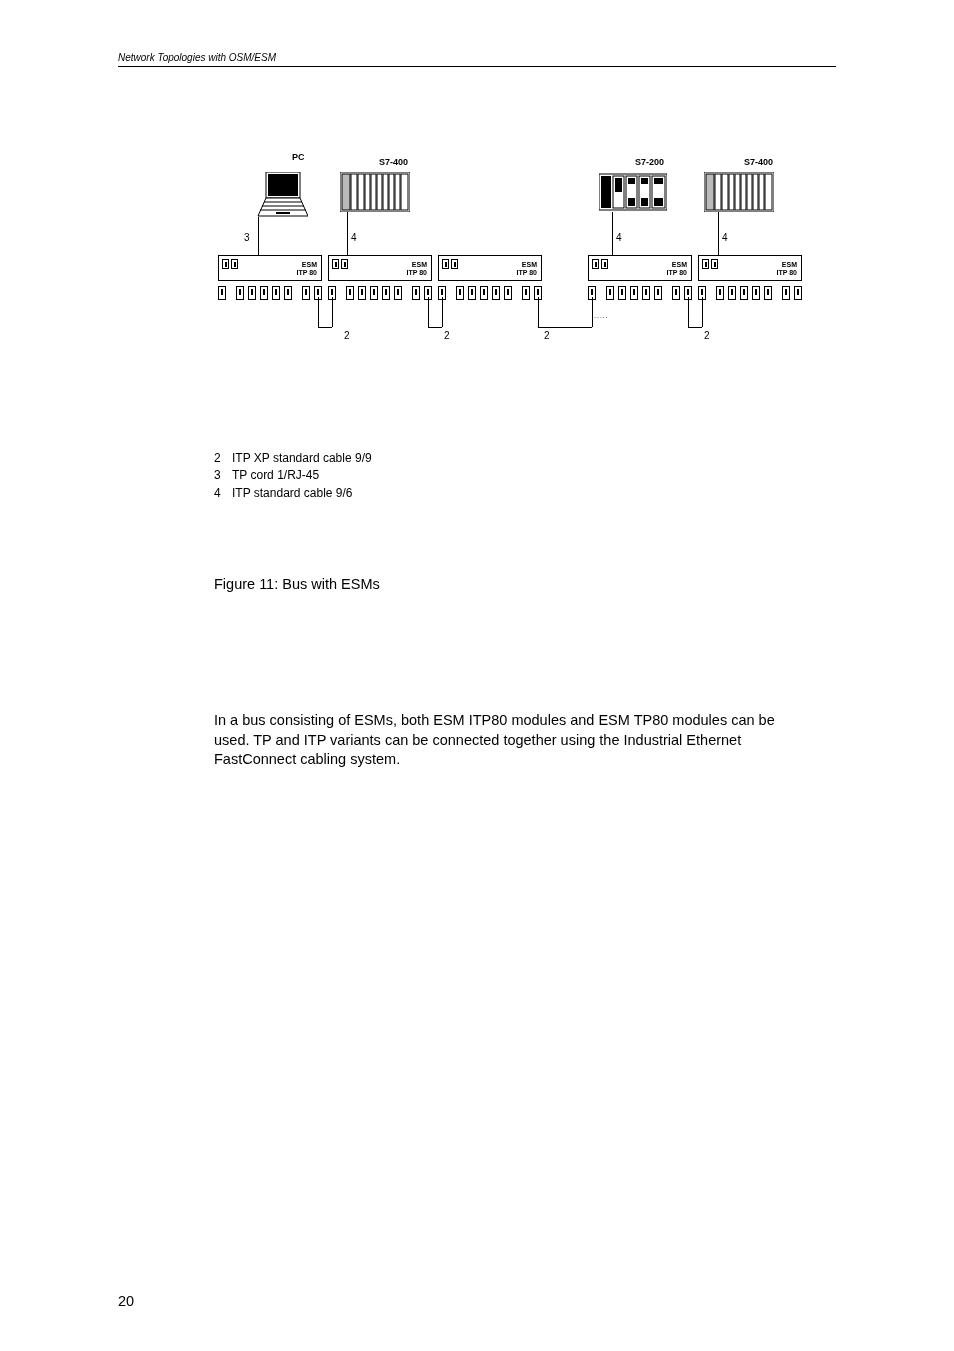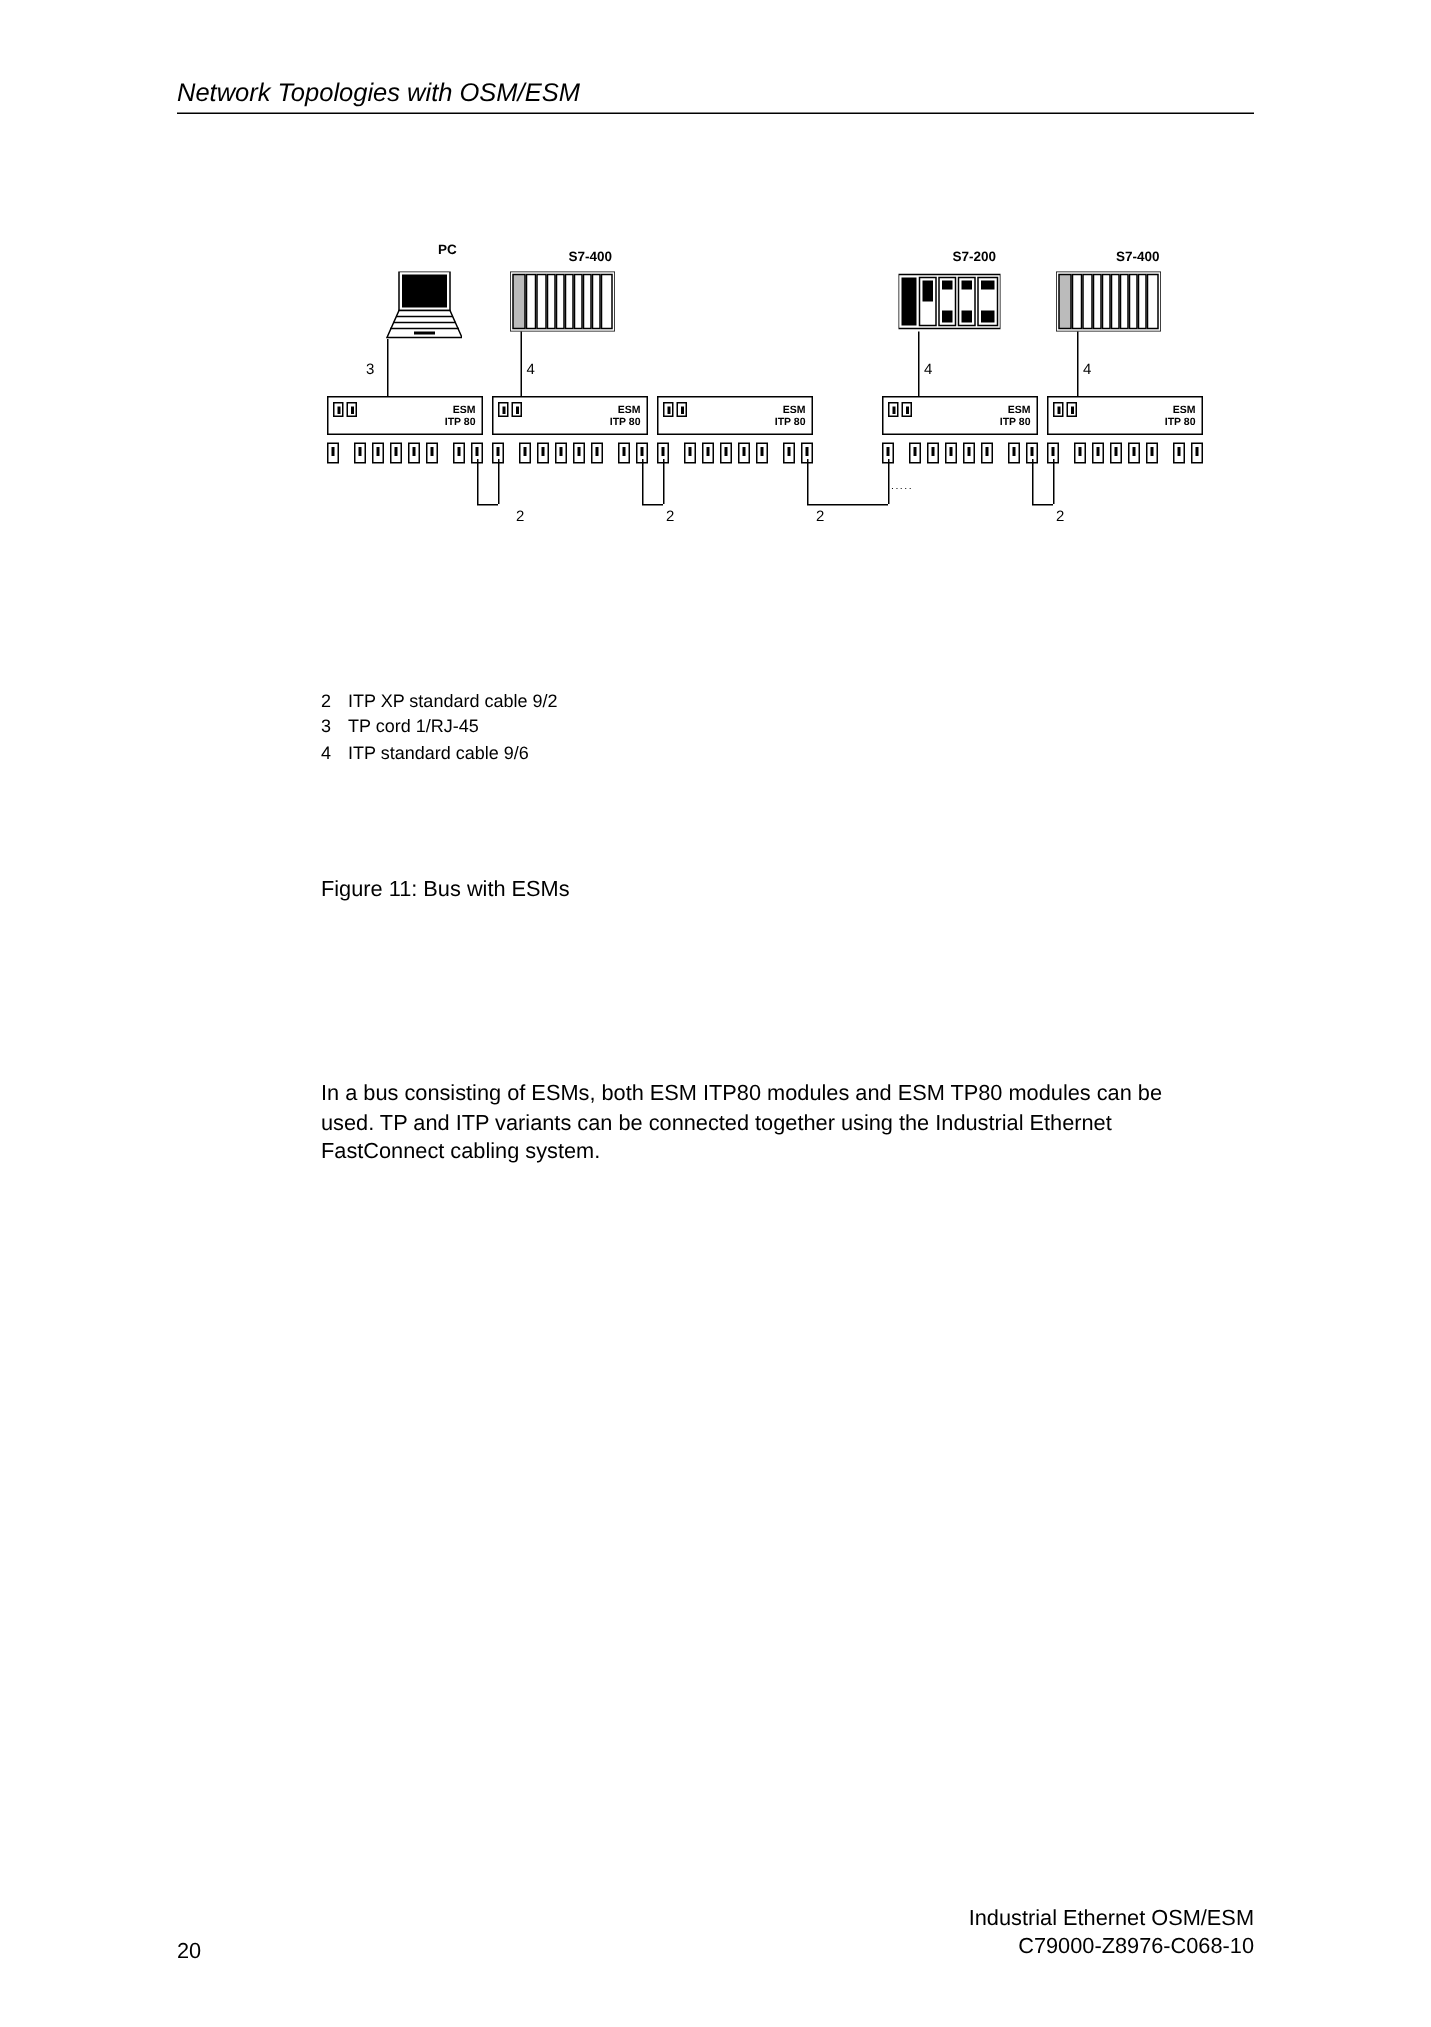--- a/index.html
+++ b/index.html
@@ -11,21 +11,21 @@
       position: relative;
       color: #000;
     }
     .page {
       padding: 52px 118px 40px 118px;
       position: relative;
       height: 100%;
     }
     .header {
       font-style: italic;
-      font-size: 17px;
+      font-size: 10px;
       border-bottom: 1px solid #000;
       padding-bottom: 3px;
       margin-bottom: 85px;
     }
     .content-col {
       margin-left: 96px;
       width: 598px;
     }
     .para {
       font-size: 14.5px;
@@ -392,37 +392,33 @@
 
       <div class="vcable" style="left:474px; top:145px; height:30px"></div>
       <div class="hcable-low" style="left:474px; top:175px; width:14px"></div>
       <div class="vcable" style="left:488px; top:145px; height:30px"></div>
       <div class="cable-label" style="left:490px; top:178px">2</div>
     </div>
 
     <div class="legend">
       <div class="legend-row">
         <span class="legend-num">2</span>
-        <span>ITP XP standard cable 9/2</span>
+        <span>ITP XP standard cable 9/9</span>
       </div>
       <div class="legend-row">
         <span class="legend-num">3</span>
         <span>TP cord 1/RJ-45</span>
       </div>
       <div class="legend-row">
         <span class="legend-num">4</span>
         <span>ITP standard cable 9/6</span>
       </div>
     </div>
 
     <div class="fig-caption">Figure 11: Bus with ESMs</div>
 
     <p class="para2">In a bus consisting of ESMs, both ESM ITP80 modules and ESM TP80 modules can be used. TP and ITP variants can be connected together using the Industrial Ethernet FastConnect cabling system.</p>
   </div>
 
   <div class="footer">
     <div>20</div>
-    <div class="footer-right">
-      <div>Industrial Ethernet OSM/ESM</div>
-      <div>C79000-Z8976-C068-10</div>
-    </div>
   </div>
 </div>
 
 </body></html>

